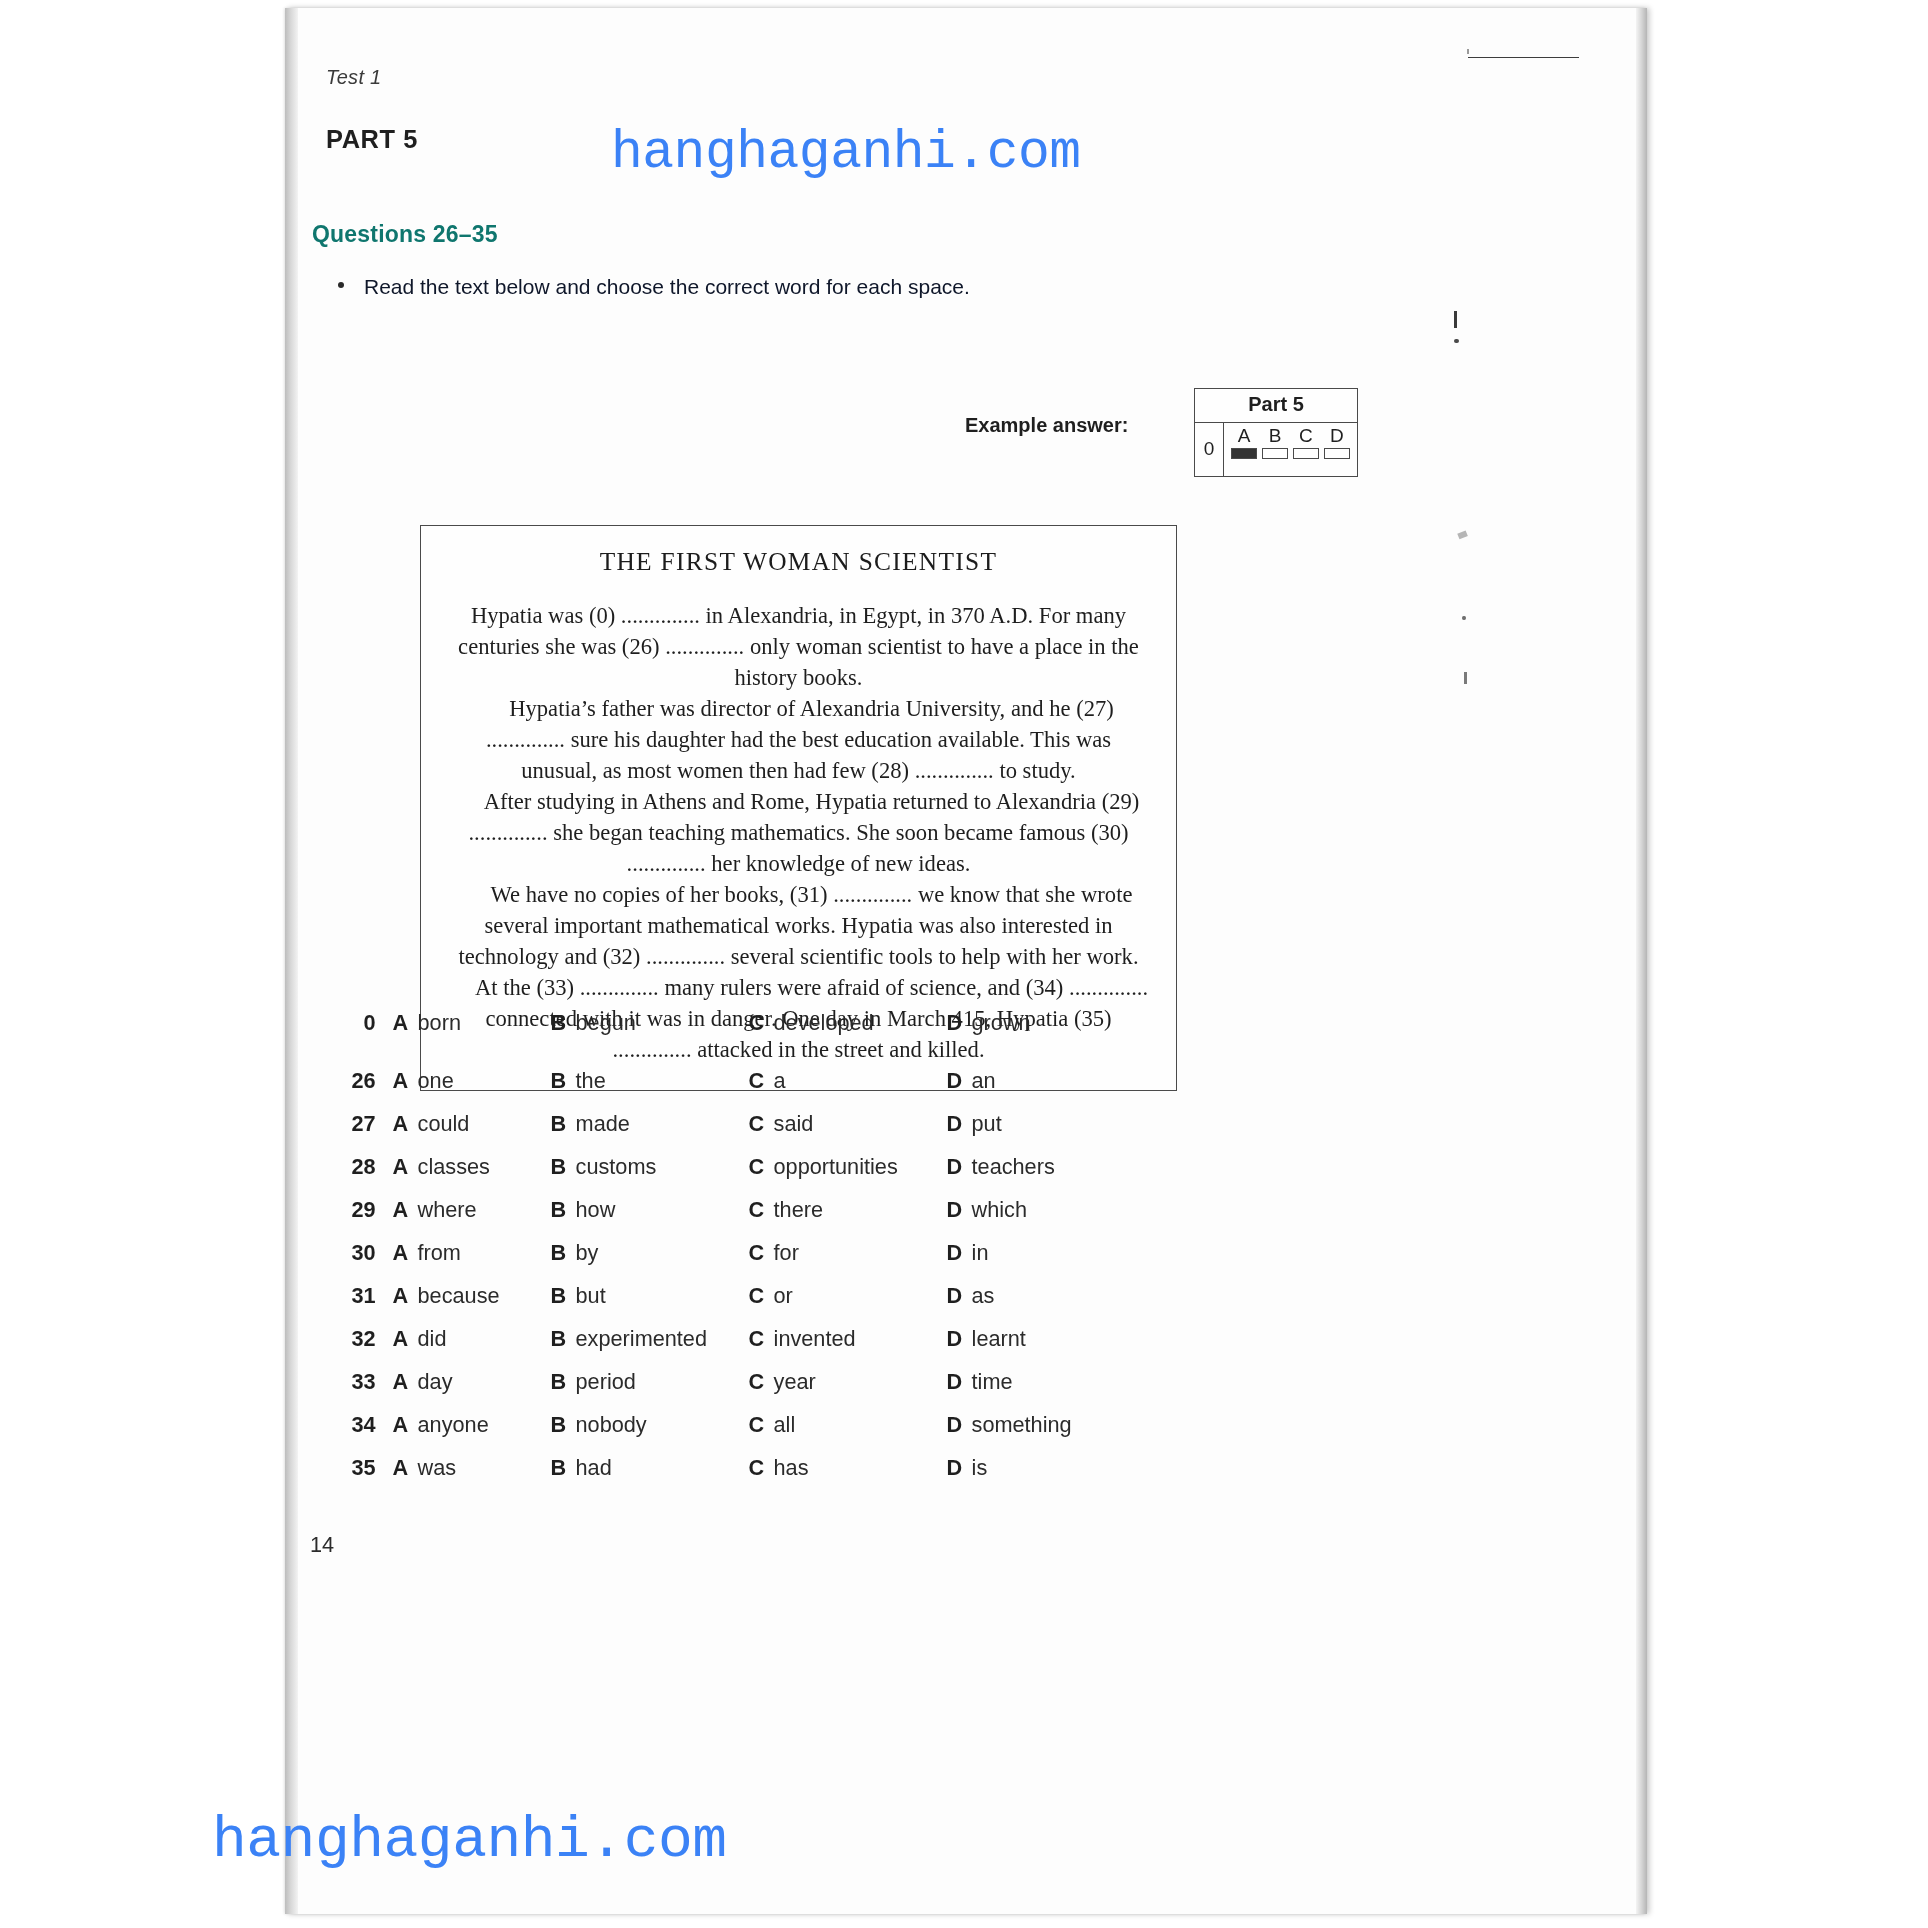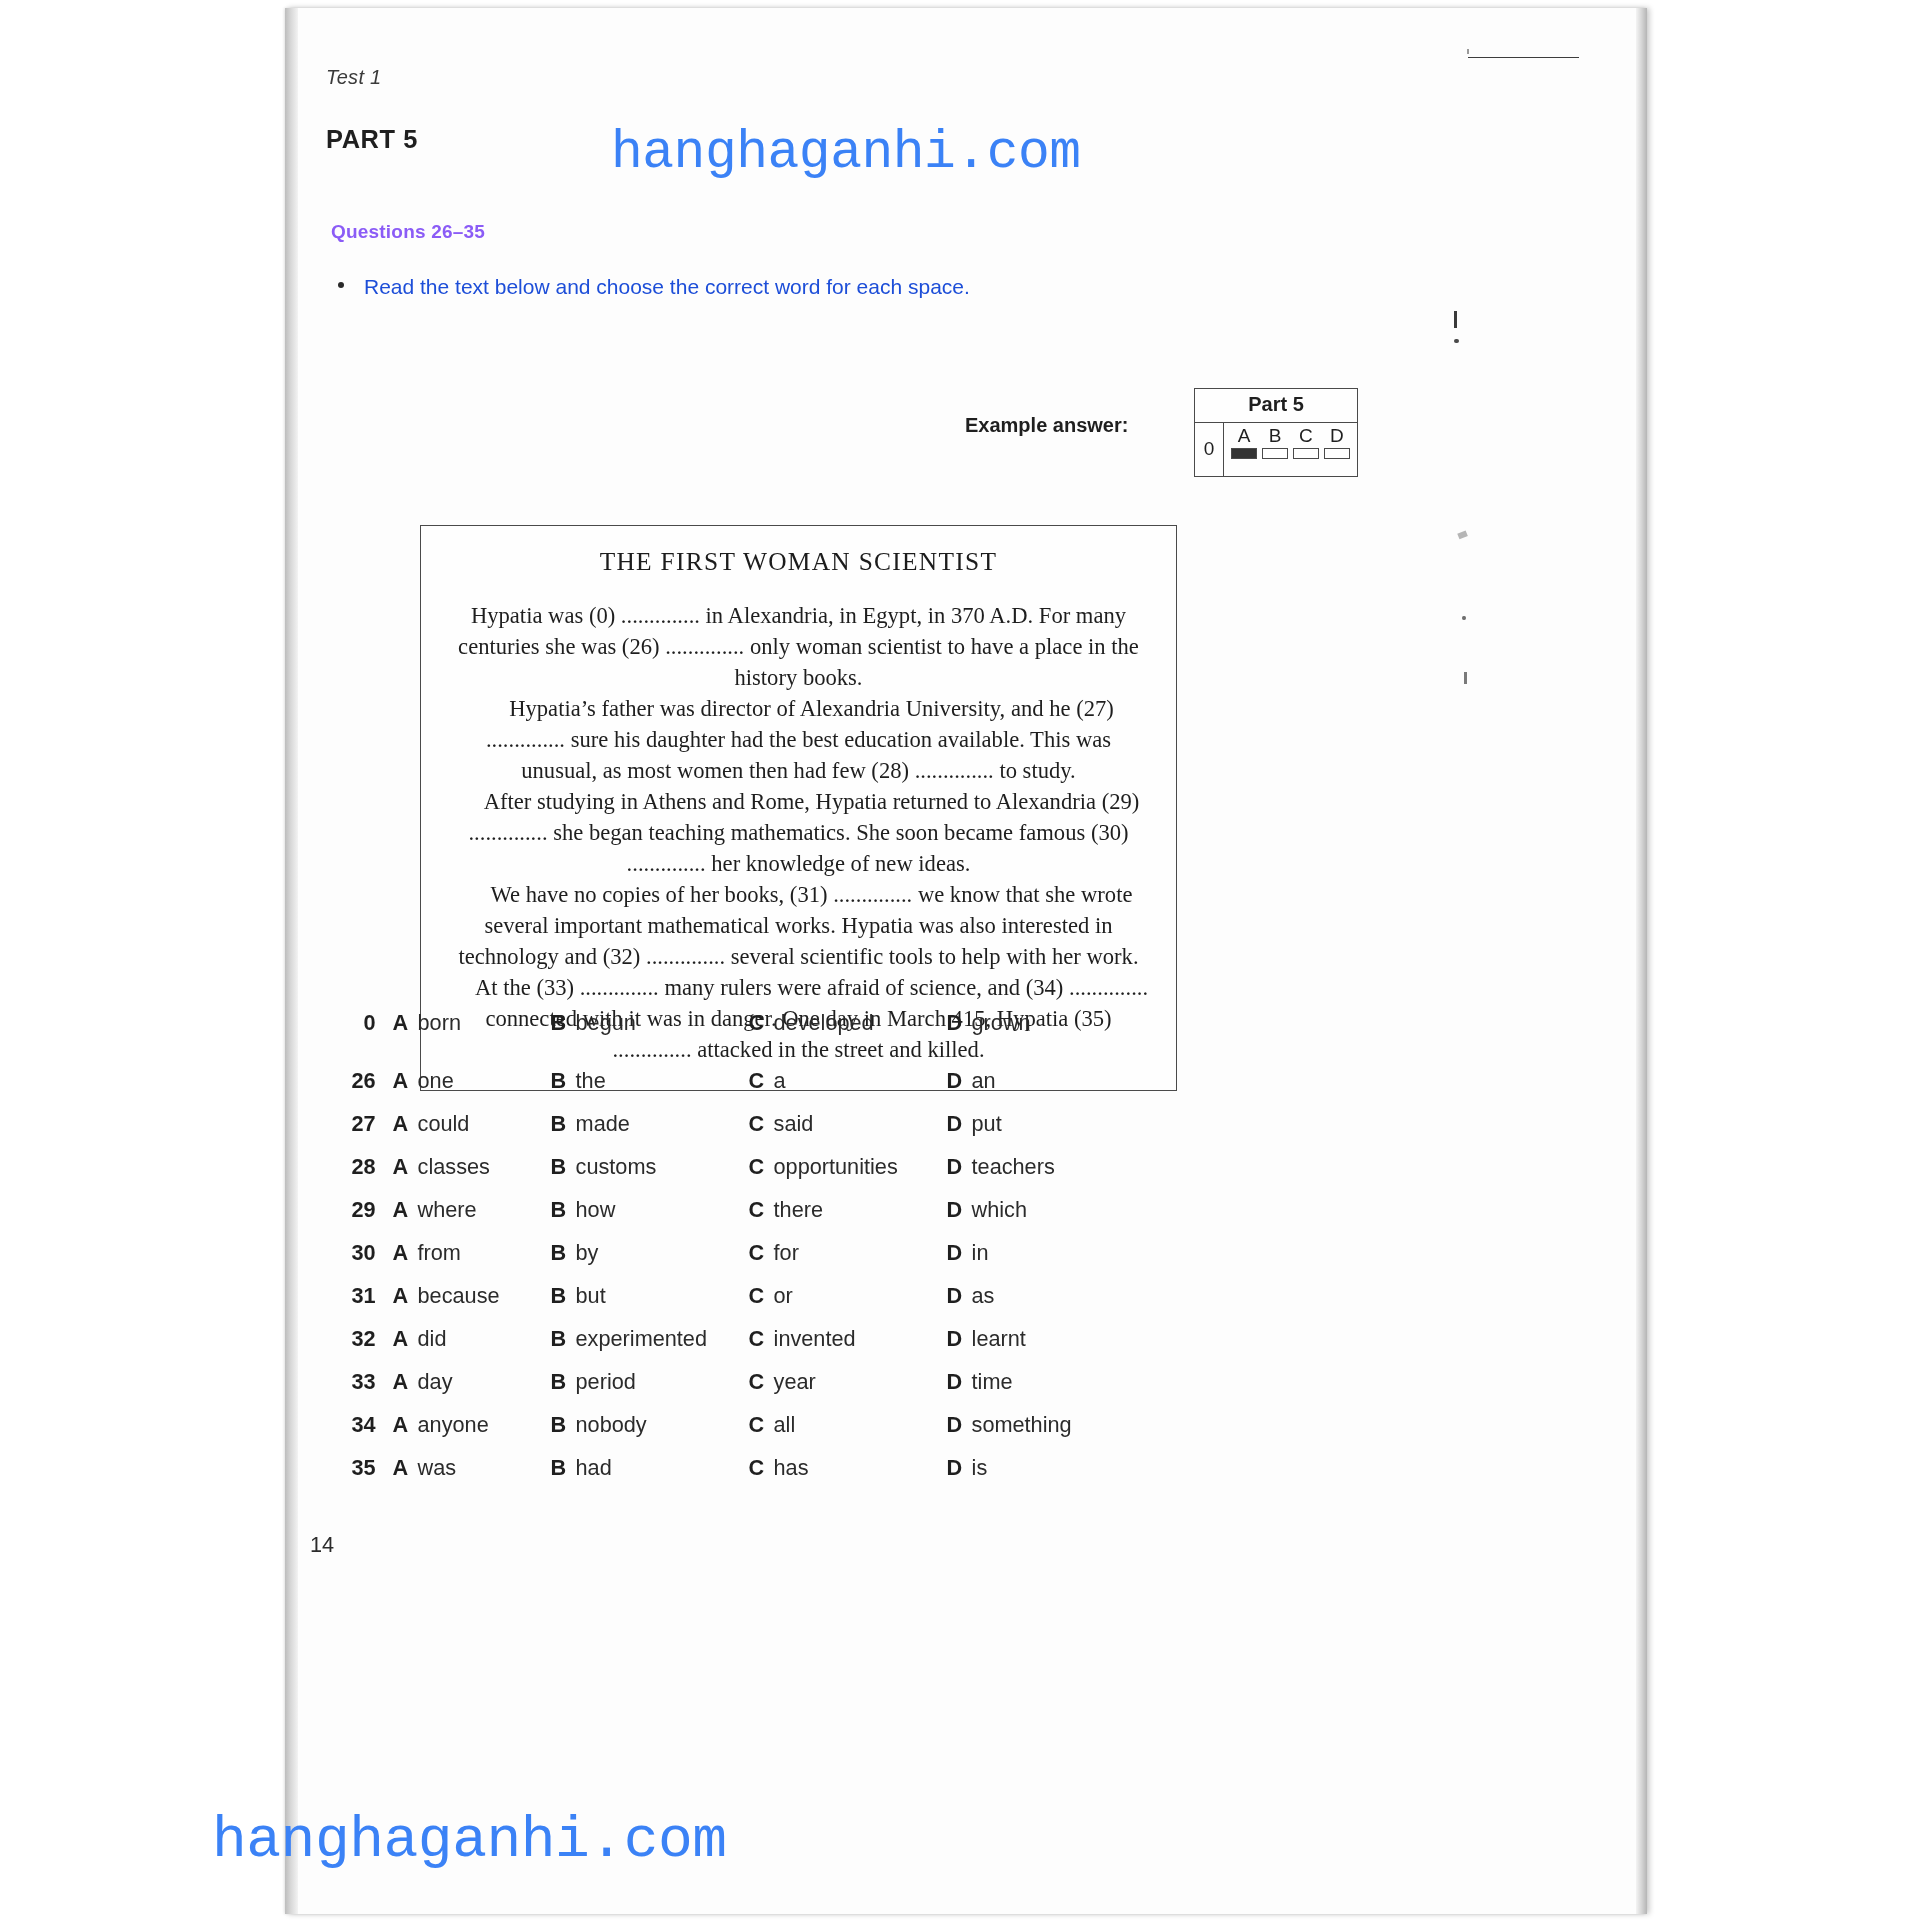--- a/index.html
+++ b/index.html
@@ -98,40 +98,40 @@
     left: 28px;
     top: 117px;
     font-size: 25.4px;
     font-weight: bold;
     letter-spacing: 0.6px;
     color: #1f1f1f;
   }
 
   .questions-range {
     position: absolute;
-    left: 33px;
+    left: 14px;
     top: 213px;
-    font-size: 19px;
+    font-size: 23px;
     font-weight: bold;
     letter-spacing: 0.2px;
-    color: #8b5cf6;
+    color: #0f766e;
   }
 
   .instructions {
     position: absolute;
     left: 34px;
     top: 264px;
     width: 904px;
   }
   .instr-item {
     position: relative;
     padding-left: 32px;
     font-size: 21px;
     line-height: 29px;
-    color: #1d4ed8;
+    color: #0f172a;
     margin-bottom: 3.8px;
   }
   .instr-item .bullet {
     position: absolute;
     left: 5.6px;
     top: 10.4px;
     width: 6.6px; height: 6.6px;
     background: #2a2a2a;
     border-radius: 50%;
   }

